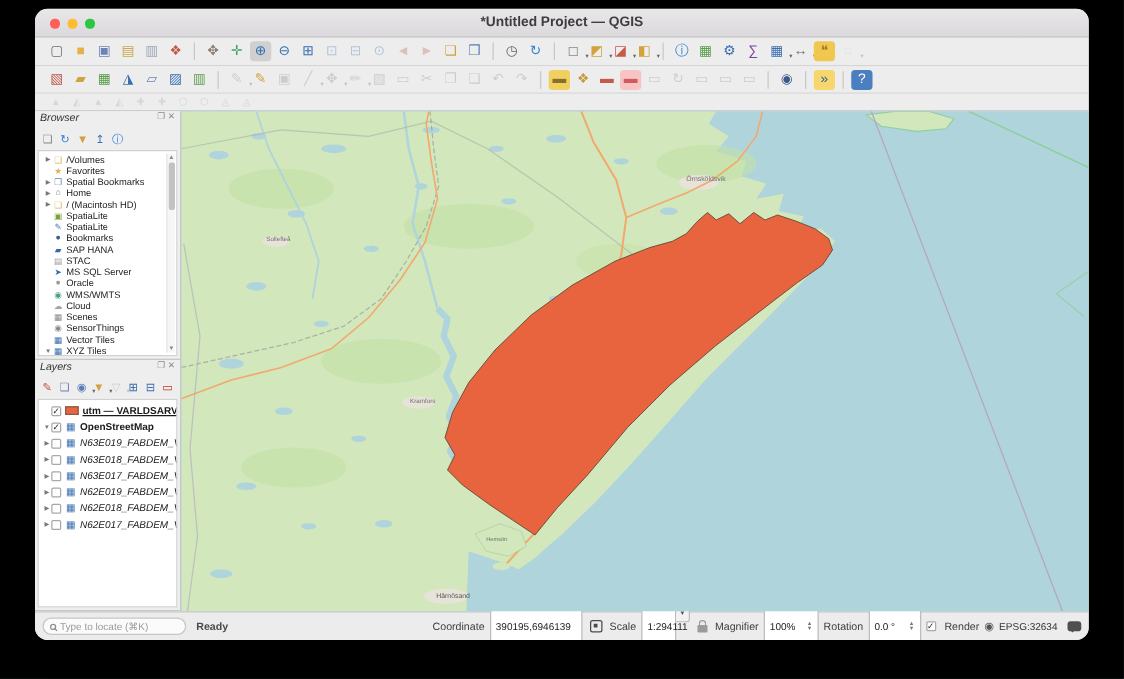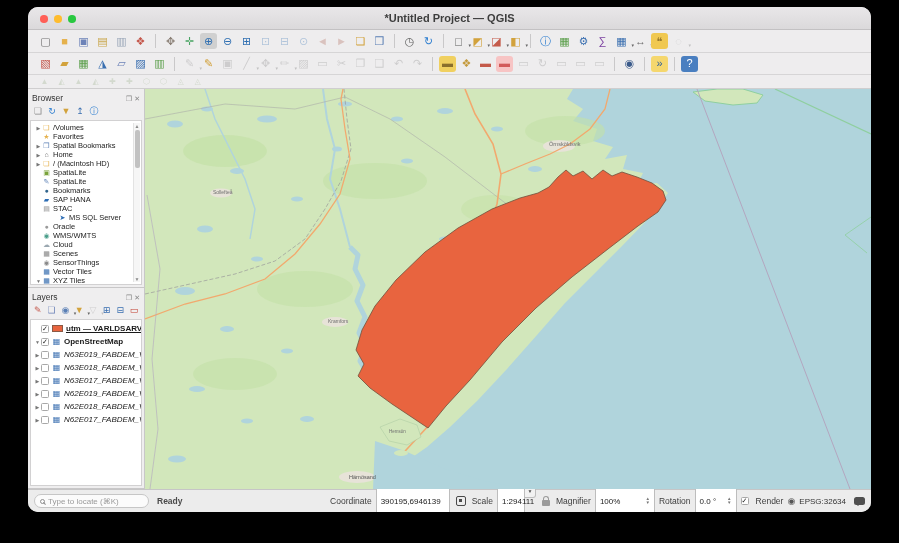--- a/index.html
+++ b/index.html
@@ -26,21 +26,21 @@
   #tb3 .tb-ic{width:15px;height:11px;font-size:8px;}
   .tb-ic.faded{opacity:.32;}
   .tb-ic .dd{position:absolute;right:-4px;bottom:1px;font-size:5px;color:#666;}
   .tb-sep{width:1px;height:14px;background:#c9c8c9;margin:0 5px;}
   
   #main{flex:1;display:flex;position:relative;}
   #panels{width:117px;flex:0 0 117px;background:#efeeef;border-right:1px solid #c8c7c8;display:flex;flex-direction:column;}
   .panel{position:relative;display:flex;flex-direction:column;border-bottom:1px solid #c8c7c8;overflow:hidden;}
   #browser-panel{height:199px;flex:0 0 199px;}
   #layers-panel{flex:1;}
-  .panel-header{height:14px;display:flex;align-items:flex-end;padding:0 4px;font-size:8.5px;color:#333;}
+  .panel-header{height:14px;display:flex;align-items:flex-start;padding:0 4px;font-size:8.5px;color:#333;font-style:italic;}
   .panel-header .ph-icons{margin-left:auto;display:flex;gap:2px;font-size:7px;color:#888;}
   .panel-tools{height:17px;display:flex;align-items:center;padding:0 3px;}
   .panel-tools .tb-ic{width:14px;height:13px;font-size:9px;margin:0;}
   .tree{flex:1;background:#fff;border:1px solid #d2d1d2;margin:0 2px 2px 2px;overflow:hidden;position:relative;
     padding:2px 0 0 0;}
   .tree-row{height:9px;display:flex;align-items:center;font-size:7.5px;color:#222;white-space:nowrap;padding-left:4px;}
   .tree-row .exp{width:7px;font-size:5px;color:#777;flex:0 0 7px;text-align:center;}
   .tree-row .t-ic{width:9px;font-size:7px;margin-right:2px;text-align:center;}
   .tree-row .lbl{overflow:hidden;}
   .scrollbar{position:absolute;right:1px;top:2px;bottom:2px;width:7px;border-left:1px solid #e3e3e3;
@@ -247,21 +247,21 @@
             <div class="tree-row" style="padding-left: 4px;">
               <span class="exp"></span>
               <span class="t-ic" style="color: rgb(45, 109, 181);">▰</span>
               <span class="lbl">SAP HANA</span>
             </div>
             <div class="tree-row" style="padding-left: 4px;">
               <span class="exp"></span>
               <span class="t-ic" style="color: rgb(154, 154, 154);">▤</span>
               <span class="lbl">STAC</span>
             </div>
-            <div class="tree-row" style="padding-left: 4px; margin-left: 16px;">
+            <div class="tree-row" style="padding-left: 4px;">
               <span class="exp"></span>
               <span class="t-ic" style="color: rgb(45, 109, 181);">➤</span>
               <span class="lbl">MS SQL Server</span>
             </div>
             <div class="tree-row" style="padding-left: 4px;">
               <span class="exp"></span>
               <span class="t-ic" style="color: rgb(154, 154, 154);">●</span>
               <span class="lbl">Oracle</span>
             </div>
             <div class="tree-row" style="padding-left: 4px;">
@@ -460,21 +460,21 @@
     <span class="sb-label">Coordinate</span>
     <span class="sb-input" style="width:74px">390195,6946139</span>
     <span class="extent-ico"></span>
     <span class="sb-label">Scale</span>
     <span style="display:inline-flex">
       <span class="sb-input" style="width:28px;border-radius:3px 0 0 3px">1:294111</span>
       <span class="combo-arrow">▼</span>
     </span>
     <span class="lock-ico"></span>
     <span class="sb-label">Magnifier</span>
-    <span class="sb-input" style="width:60px">
+    <span class="sb-input" style="width:44px">
       <span>100%</span>
       <span class="spin" style="margin-left:auto"></span>
     </span>
     <span class="sb-label">Rotation</span>
     <span class="sb-input" style="width:42px">
       <span>0.0 °</span>
       <span class="spin" style="margin-left:auto"></span>
     </span>
     <span class="cbx">✓</span>
     <span class="sb-label">Render</span>

